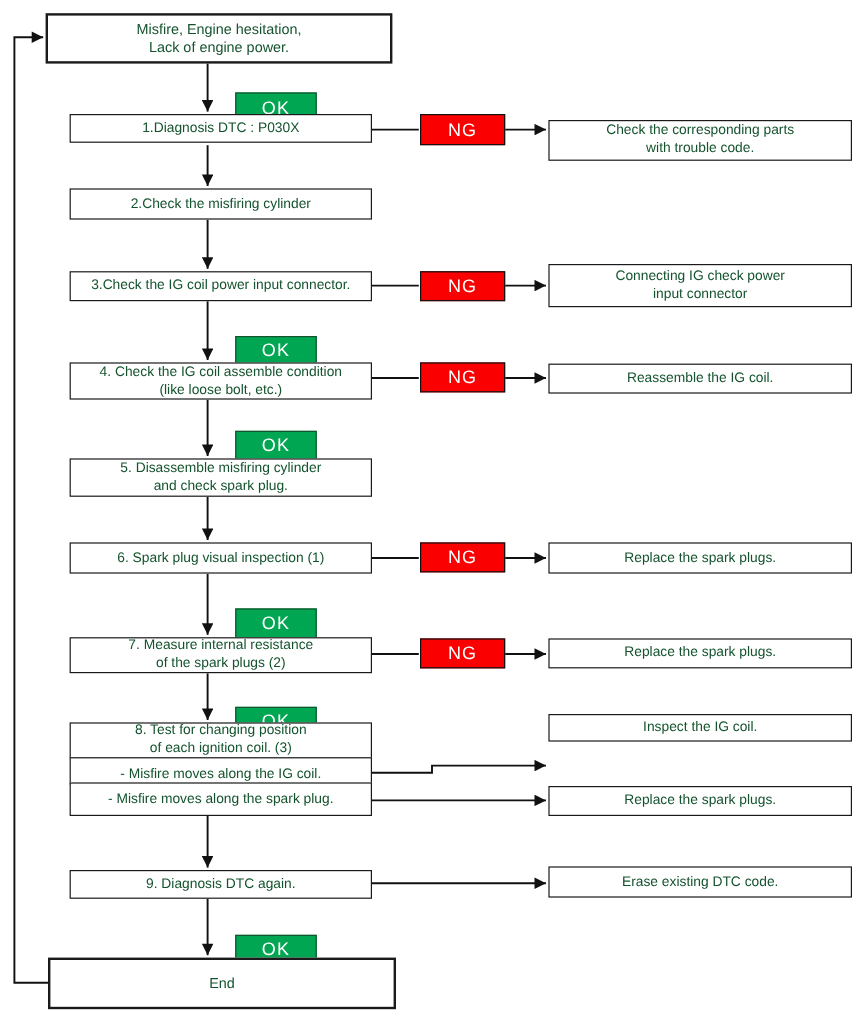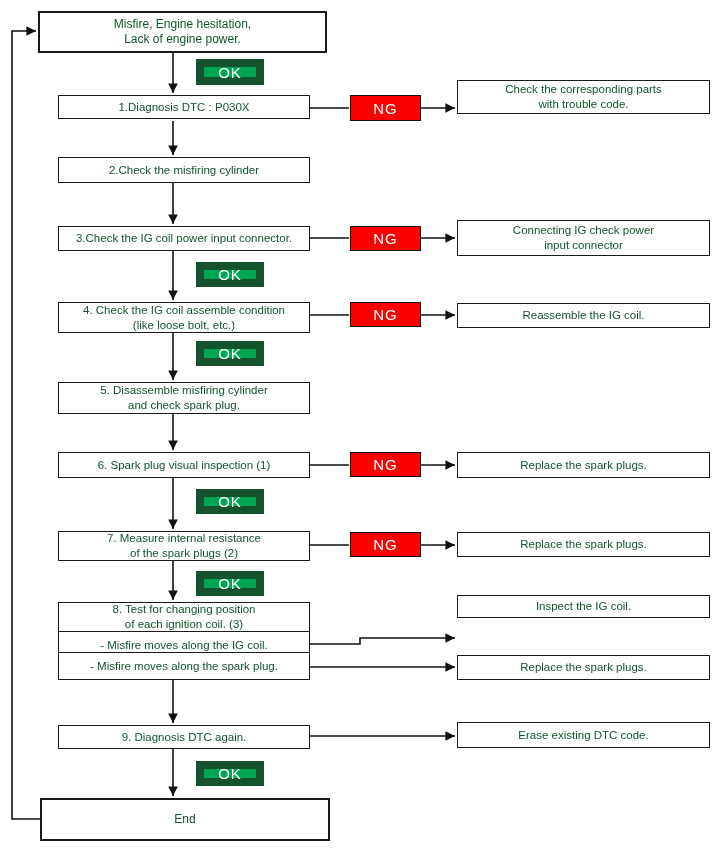--- a/index.html
+++ b/index.html
@@ -50,21 +50,22 @@
     box-sizing: border-box;
     display: flex;
     align-items: center;
     justify-content: center;
     color: #ffffff;
     font-size: 15px;
     letter-spacing: 1px;
   }
   .badge.ok {
     background: var(--ok-green, #00a651);
-    border: 8px solid #14532d;
+    border: 1px solid #14532d;
+    margin-top: 18px;
   }
   .badge.ng {
     background: var(--ng-red, #ff0000);
     border: 1.5px solid #111;
   }
 </style>
 </head>
 <body>
 
 <div class="stage">
@@ -160,21 +161,21 @@
     <span>- Misfire moves along the spark plug.</span>
   </div>
   <div class="node" style="left:58px; top:725px; width:252px; height:24px;">
     <span>9. Diagnosis DTC again.</span>
   </div>
 
   <div class="node terminal" style="left:40px; top:798px; width:290px; height:43px;">
     <span>End</span>
   </div>
 
-  <div class="node" style="left:457px; top:80px; width:253px; height:34px;">
+  <div class="node" style="left:457px; top:100px; width:253px; height:34px;">
     <span>Check the corresponding parts</span>
     <span>with trouble code.</span>
   </div>
   <div class="node" style="left:457px; top:220px; width:253px; height:36px;">
     <span>Connecting IG check power</span>
     <span>input connector</span>
   </div>
   <div class="node" style="left:457px; top:303px; width:253px; height:25px;">
     <span>Reassemble the IG coil.</span>
   </div>

